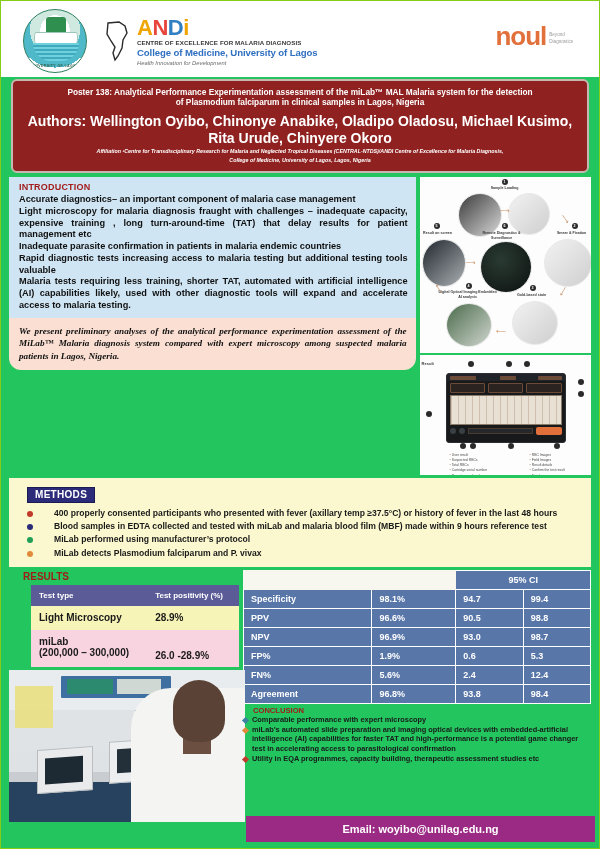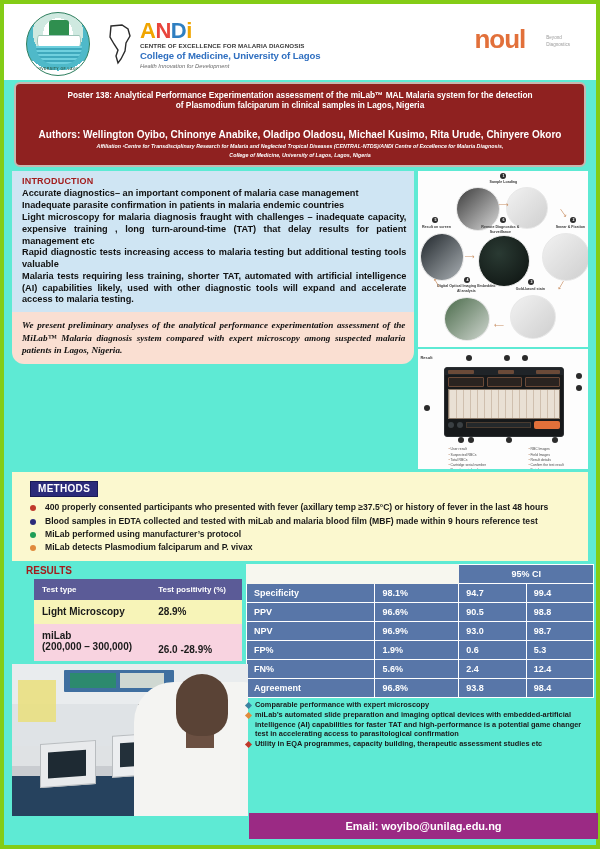--- a/index.html
+++ b/index.html
@@ -5,22 +5,22 @@
   * { box-sizing: border-box; margin: 0; padding: 0; }
   html, body {
     width: 600px; height: 849px;
     background: #ffffff;
     font-family: "Liberation Sans", sans-serif;
     overflow: hidden;
   }
   #poster {
     position: relative;
     width: 600px; height: 849px;
-    background: #5eead4;
-    border: 4px solid #84cc16;
+    background: #22c55e;
+    border: 1px solid #84cc16;
   }
 
   
   .header {
     height: 76px;
     display: flex; align-items: center;
     padding: 4px 14px 0 22px;
     background: #ffffff;
   }
   .unilag-logo {
@@ -78,21 +78,21 @@
     letter-spacing: .1px; margin-top: 1px;
   }
   .andi-sub2 {
     font-size: 9.6px; font-weight: bold; color: #2f6fc0;
     letter-spacing: -0.1px; margin-top: 1px;
   }
   .andi-sub3 {
     font-size: 5.8px; font-style: italic; color: #6a6a6a; margin-top: 2px;
   }
   .noul-block {
-    margin-left: auto; display: flex; align-items: flex-end; gap: 21px;
+    margin-left: auto; display: flex; align-items: flex-end; gap: 3px;
     padding-right: 12px; padding-bottom: 8px;
   }
   .noul-word {
     font-size: 26px; font-weight: bold; color: #e2703a;
     letter-spacing: -1px; line-height: .9;
   }
   .noul-tag {
     font-size: 4.6px; color: #9a9a9a; line-height: 1.35;
     padding-bottom: 4px;
   }
@@ -104,21 +104,21 @@
     border: 2px solid #c7b7b0;
     border-radius: 6px;
     color: #ffffff;
     padding: 6px 14px 7px 14px;
     text-align: center;
   }
   .title-line {
     font-size: 8.3px; font-weight: bold; line-height: 1.25;
   }
   .title-authors {
-    font-size: 10px; font-weight: bold; margin-top: 18px; line-height: 1.2;
+    font-size: 14px; font-weight: bold; margin-top: 5px; line-height: 1.2;
   }
   .title-affil {
     font-size: 5.3px; font-style: italic; font-weight: bold;
     margin-top: 2px; line-height: 1.3;
   }
 
   
   .body-wrap { display: flex; padding: 4px 8px 0 8px; gap: 4px; }
   .col-left { width: 408px; }
   .col-right { width: 172px; }
@@ -213,21 +213,21 @@
     padding: 6px 10px 8px 18px;
   }
   .methods-badge {
     display: inline-block; background: #2b2b7a; color: #ffffff;
     font-size: 10px; font-weight: bold; letter-spacing: .3px;
     padding: 1px 7px 2px 7px; border: 1px solid #1a1a55;
     margin-bottom: 3px;
   }
   .m-item { display: flex; gap: 9px; margin-top: 2px; align-items: flex-start; }
   .m-bullet { width: 6px; height: 6px; border-radius: 50%; margin-top: 3px; flex: 0 0 auto; }
-  .m-text { font-size: 8.6px; font-weight: bold; color: #1a1a1a; line-height: 1.3; }
+  .m-text { font-size: 8.6px; font-weight: bold; color: #1a1a1a; line-height: 1.3; margin-left: 12px; }
 
   
   .results-wrap { display: flex; padding: 3px 8px 0 8px; gap: 6px; }
   .res-left { width: 228px; }
   .res-right { width: 348px; }
   .sec-title-results {
     color: #a21c1c; font-weight: bold; font-size: 10px; margin: 1px 0 3px 14px;
   }
   table.small-tbl { border-collapse: collapse; width: 208px; margin-left: 22px; }
   table.small-tbl th {
@@ -345,22 +345,22 @@
     <div class="title-affil">Affiliation ¹Centre for Transdisciplinary Research for Malaria and Neglected Tropical Diseases (CENTRAL-NTDS)/ANDI Centre of Excellence for Malaria Diagnosis,</div>
     <div class="title-affil">College of Medicine, University of Lagos, Lagos, Nigeria</div>
   </div>
 
   <div class="body-wrap">
 
     <div class="col-left">
       <div class="intro-box">
         <div class="sec-title-intro">INTRODUCTION</div>
         <div class="intro-p">Accurate diagnostics– an important component of malaria case management</div>
+        <div class="intro-p">Light microscopy  for malaria diagnosis fraught with challenges – inadequate capacity, expensive training , long turn-around-time (TAT) that delay results for patient management etc</div>
         <div class="intro-p">Inadequate parasite confirmation in patients in malaria endemic countries</div>
-        <div class="intro-p">Light microscopy  for malaria diagnosis fraught with challenges – inadequate capacity, expensive training , long turn-around-time (TAT) that delay results for patient management etc</div>
         <div class="intro-p">Rapid diagnostic tests increasing access to malaria testing but additional testing tools valuable</div>
         <div class="intro-p">Malaria tests requiring less training, shorter TAT, automated with artificial intelligence (AI) capabilities likely, used with other diagnostic tools will expand and accelerate access to malaria testing.</div>
       </div>
       <div class="aim-box">
         <div class="aim-p">We present preliminary analyses of the analytical performance experimentation assessment of the MiLab™ Malaria diagnosis system compared with expert microscopy among suspected malaria patients in Lagos, Nigeria.</div>
       </div>
     </div>
 
     <div class="col-right">
 
@@ -556,20 +556,21 @@
           <tr>
             <td>Agreement</td>
             <td>96.8%</td>
             <td>93.8</td>
             <td>98.4</td>
           </tr>
         </tbody>
       </table>
 
       <div class="concl">
+        <div class="concl-title">CONCLUSION</div>
         <div class="c-item">
           <div class="c-dia" style="background:#3b82a0;"></div>
           <div class="c-text">Comparable performance with expert microscopy</div>
         </div>
         <div class="c-item">
           <div class="c-dia" style="background:#e08a3c;"></div>
           <div class="c-text">miLab’s automated slide preparation and imaging optical devices with embedded-artificial intelligence (AI) capabilities for faster TAT and high-performance is a potential game changer test in accelerating access to parasitological confirmation</div>
         </div>
         <div class="c-item">
           <div class="c-dia" style="background:#c0392b;"></div>

